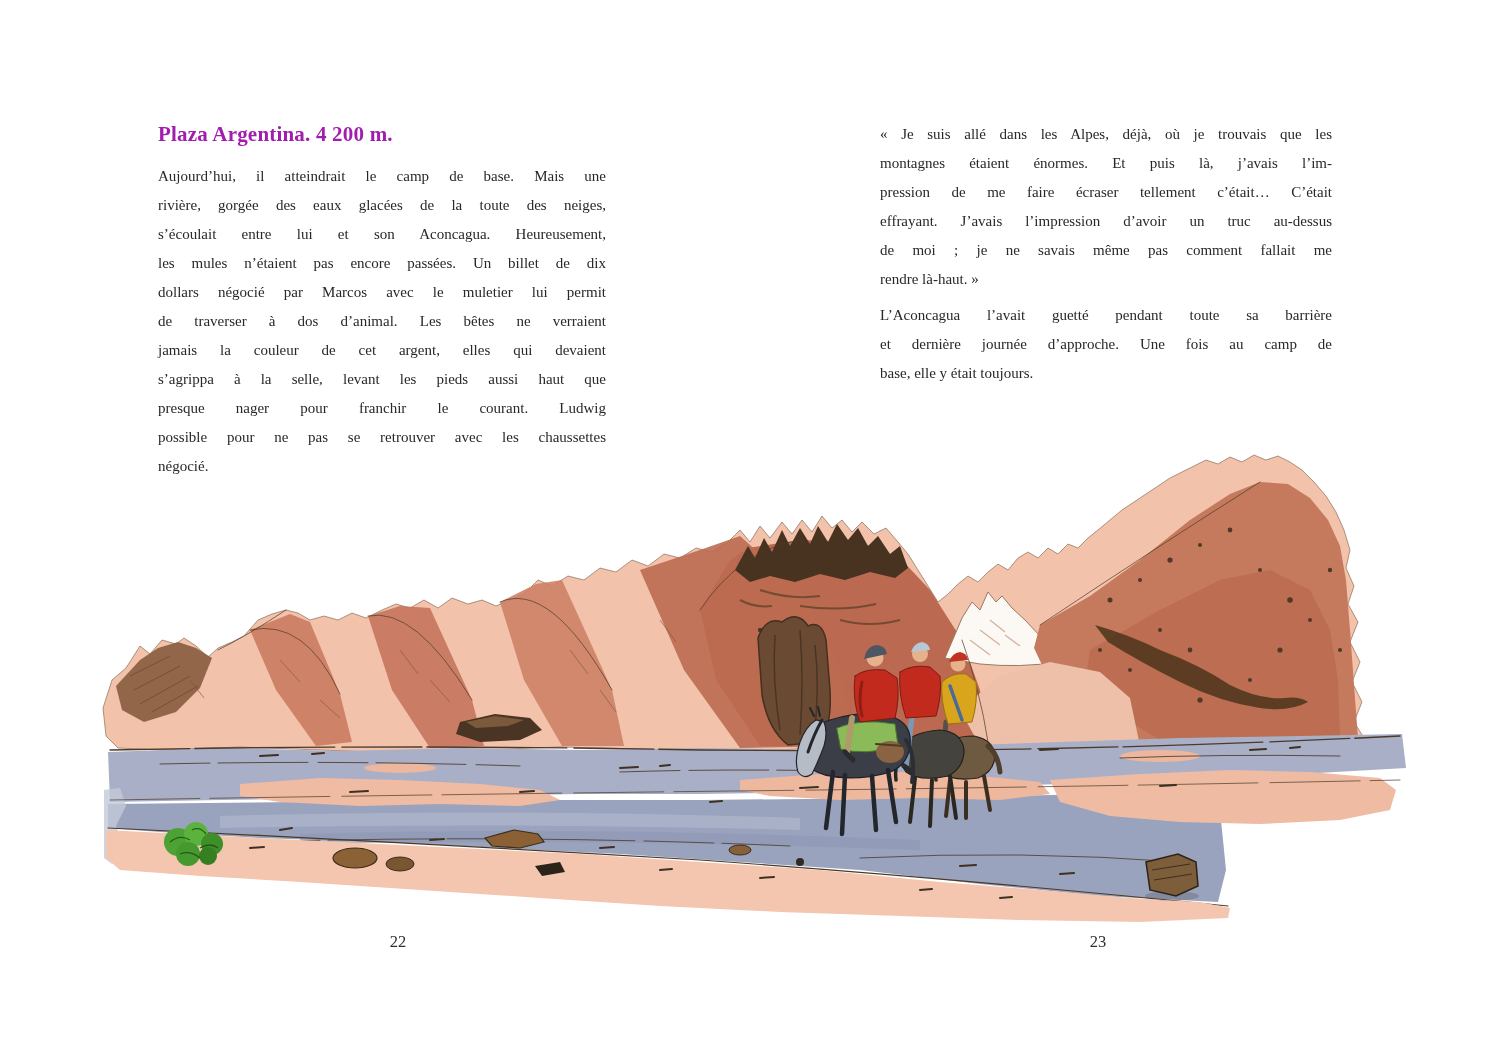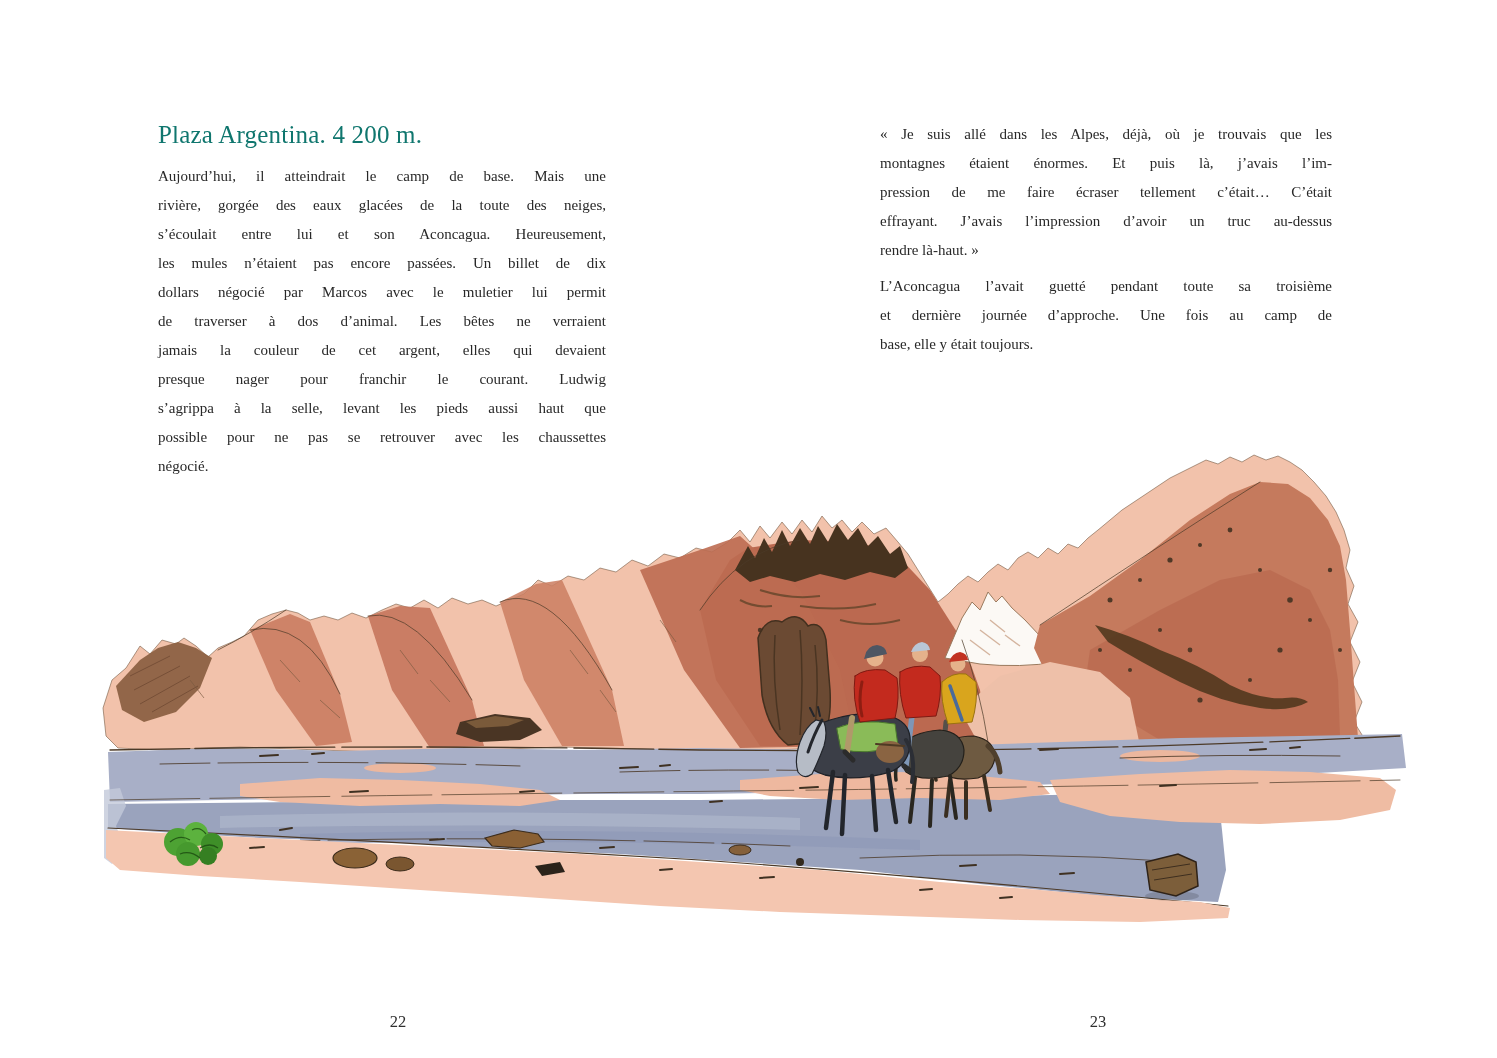--- a/index.html
+++ b/index.html
@@ -4,63 +4,64 @@
 <style>
   html,body{margin:0;padding:0;}
   body{
     width:1497px;height:1058px;position:relative;background:#ffffff;
     font-family:"Liberation Serif","DejaVu Serif",serif;color:#282828;
     overflow:hidden;
   }
   .text-col{position:absolute;top:120px;font-size:15px;line-height:29px;}
   #left-col{left:158px;width:448px;}
   #right-col{left:880px;width:452px;}
-  .heading{font-size:25px;font-weight:normal;color:#0f766e;line-height:29px;letter-spacing:.2px;}
+  .heading{font-size:21px;font-weight:bold;color:#a21caf;line-height:29px;letter-spacing:.2px;}
   .para{margin-top:13px;font-family:Liberation Serif, serif;}
   .para-first{margin-top:0;}
   .para + .para{margin-top:7px;}
   .tline{text-align:justify;text-align-last:justify;}
   .tline-last{text-align-last:left;}
-  .page-num{position:absolute;top:1012px;width:44px;text-align:center;font-size:16.5px;color:#2f2f2f;}
+  .page-num{position:absolute;top:932px;width:44px;text-align:center;font-size:16.5px;color:#2f2f2f;}
   #page-num-left{left:376px;}
   #page-num-right{left:1076px;}
   #illustration{position:absolute;left:100px;top:450px;width:1310px;height:500px;}
   svg{display:block;}
   .ink{stroke:#4c3a28;fill:none;stroke-linecap:round;}
 </style>
 </head>
 <body>
 
 <div class="text-col" id="left-col">
   <div class="heading">Plaza Argentina. 4 200 m.</div>
   <div class="para">
       <div class="tline">Aujourd’hui, il atteindrait le camp de base. Mais une</div>
       <div class="tline">rivière, gorgée des eaux glacées de la toute des neiges,</div>
       <div class="tline">s’écoulait entre lui et son Aconcagua. Heureusement,</div>
       <div class="tline">les mules n’étaient pas encore passées. Un billet de dix</div>
       <div class="tline">dollars négocié par Marcos avec le muletier lui permit</div>
       <div class="tline">de traverser à dos d’animal. Les bêtes ne verraient</div>
       <div class="tline">jamais la couleur de cet argent, elles qui devaient</div>
+      <div class="tline">s’agrippa à la selle, levant les pieds aussi haut que</div>
       <div class="tline">presque nager pour franchir le courant. Ludwig</div>
-      <div class="tline">s’agrippa à la selle, levant les pieds aussi haut que</div>
       <div class="tline">possible pour ne pas se retrouver avec les chaussettes</div>
       <div class="tline tline-last">négocié.</div>
     </div>
 </div>
 
 <div class="text-col" id="right-col">
   <div class="para para-first">
       <div class="tline">« Je suis allé dans les Alpes, déjà, où je trouvais que les</div>
       <div class="tline">montagnes étaient énormes. Et puis là, j’avais l’im-</div>
       <div class="tline">pression de me faire écraser tellement c’était… C’était</div>
       <div class="tline">effrayant. J’avais l’impression d’avoir un truc au-dessus</div>
+      <div class="tline">de moi ; je ne savais même pas comment fallait me</div>
       <div class="tline tline-last">rendre là-haut. »</div>
     </div>
   <div class="para">
-      <div class="tline">L’Aconcagua l’avait guetté pendant toute sa troisième</div>
+      <div class="tline">L’Aconcagua l’avait guetté pendant toute sa barrière</div>
       <div class="tline">et dernière journée d’approche. Une fois au camp de</div>
       <div class="tline tline-last">base, elle y était toujours.</div>
     </div>
 </div>
 
 <div class="page-num" id="page-num-left">22</div>
 <div class="page-num" id="page-num-right">23</div>
 
 <div id="illustration" role="img" aria-label="Watercolor: three riders on mules crossing a glacial river below red-brown Andean mountains near the Aconcagua base camp">
 <svg width="1310" height="500" viewBox="0 0 1310 500" xmlns="http://www.w3.org/2000/svg">

